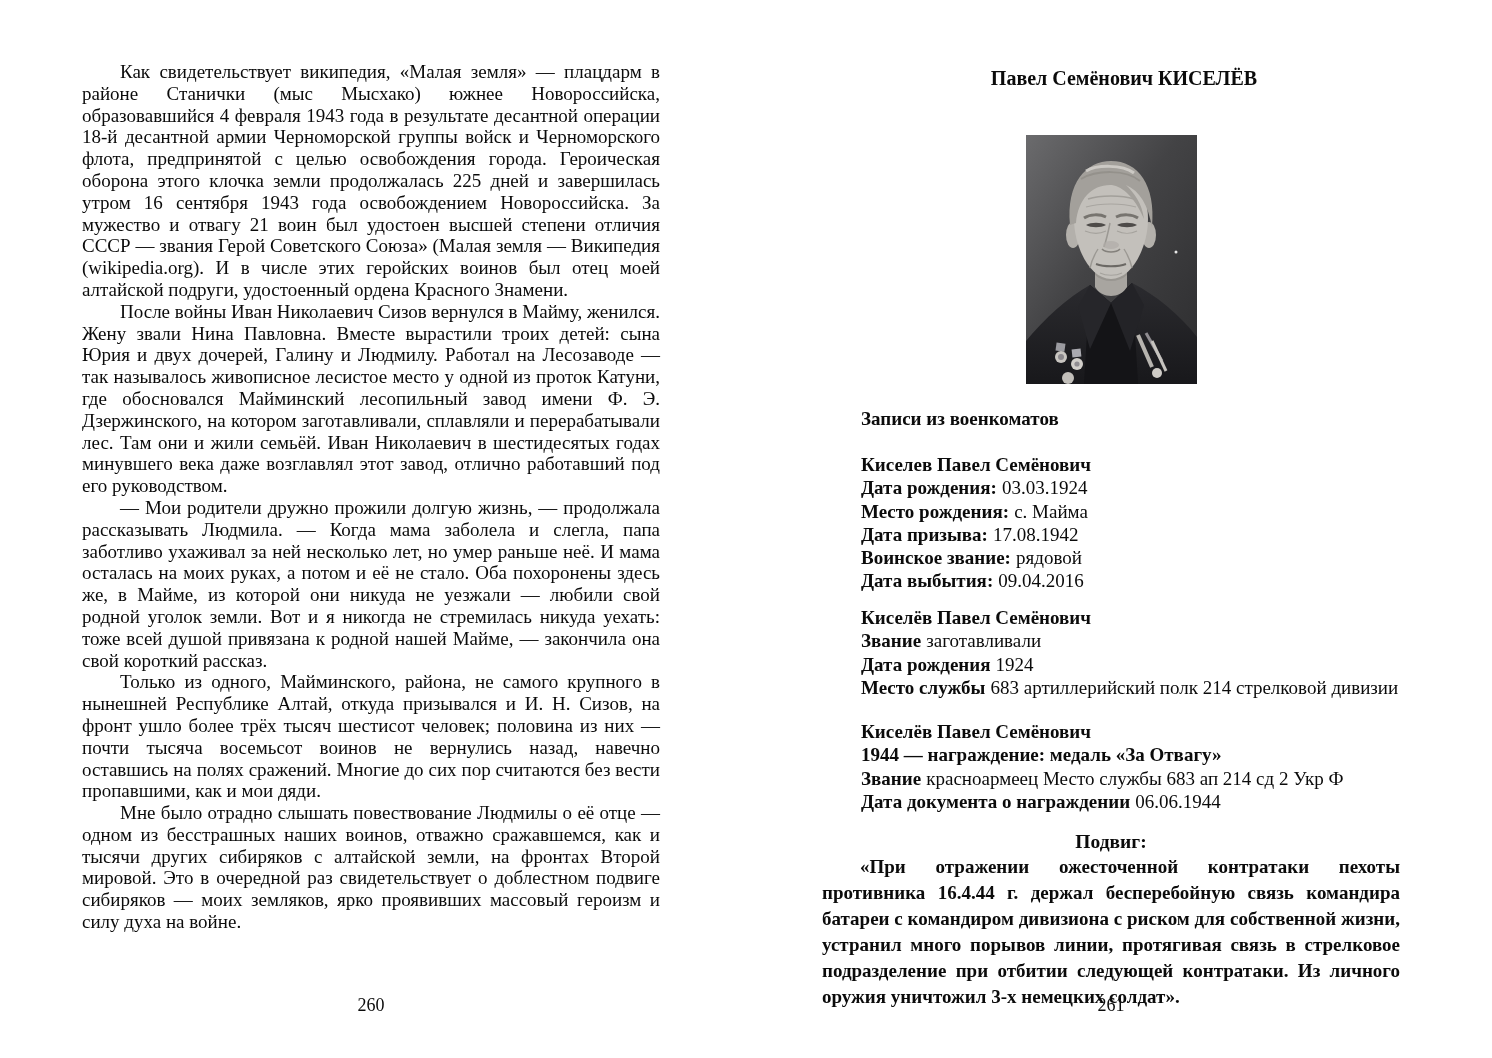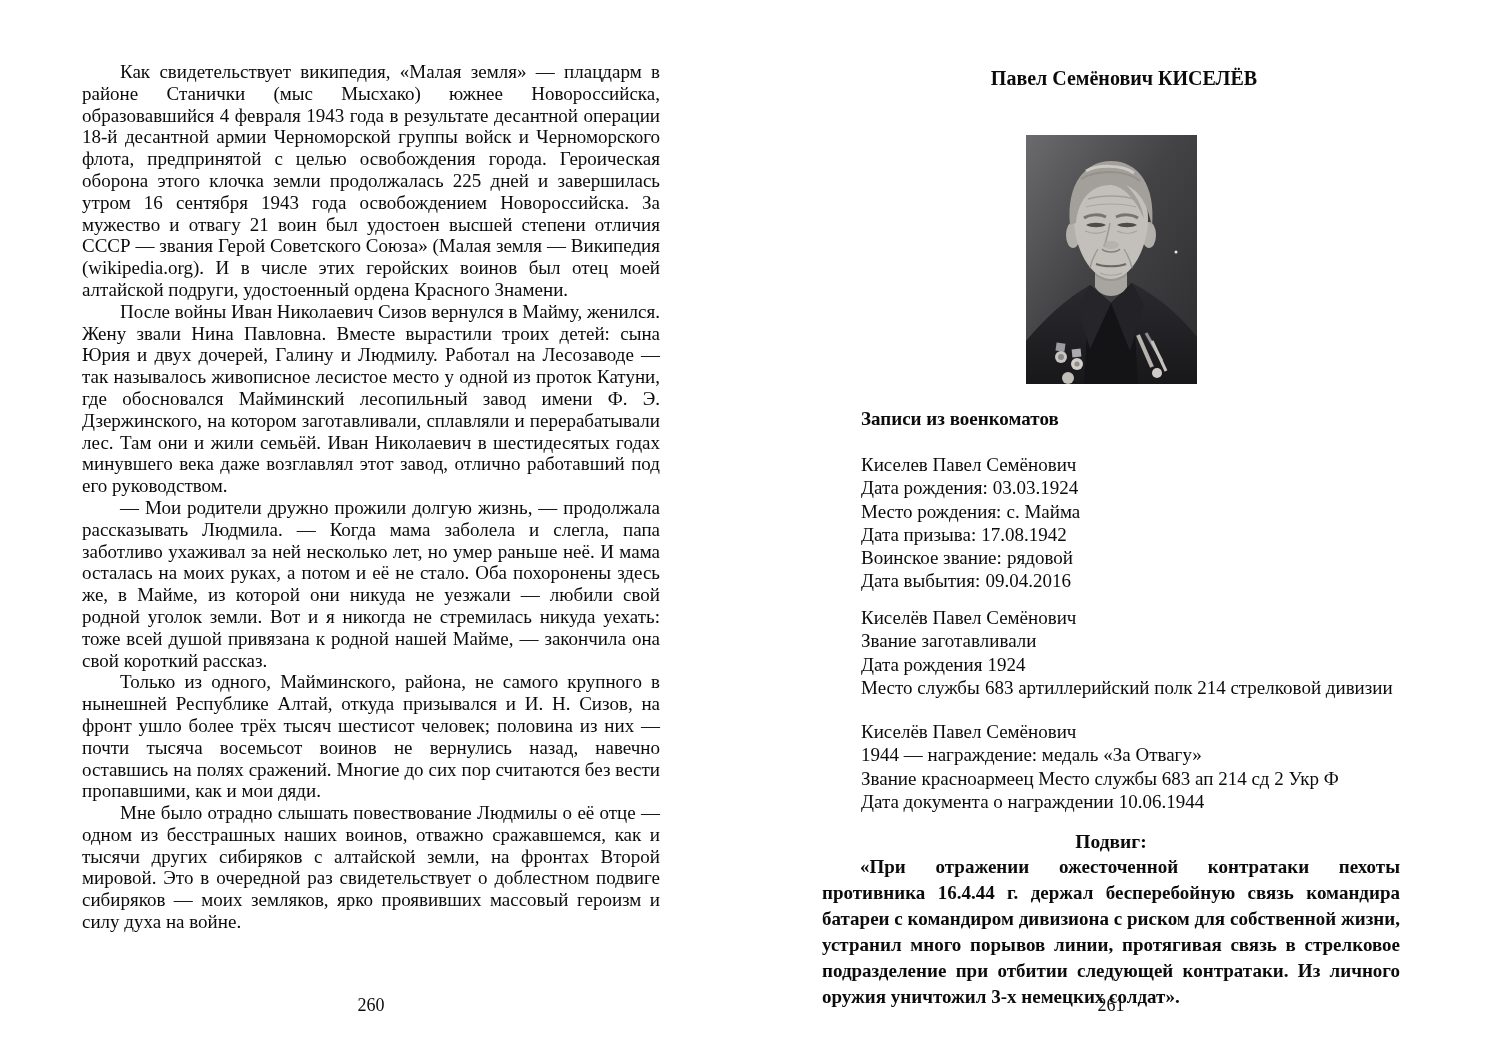--- a/index.html
+++ b/index.html
@@ -33,21 +33,21 @@
   .photo-frame svg{display:block;}
   .section-heading{
     position:absolute;top:407px;left:39px;
     font-size:19px;font-weight:bold;line-height:23px;
   }
   .record{position:absolute;left:39px;font-size:19px;line-height:23.3px;}
   #record-1{top:453px;}
   #record-2{top:606px;}
   #record-3{top:720px;}
   .rec-line{margin:0;}
-  .lab{font-weight:normal;}
+  .lab{font-weight:bold;}
   .val:not(:empty){margin-left:0.27em;}
   .feat-heading{
     position:absolute;top:830px;left:0;width:100%;
     text-align:center;font-size:19.5px;font-weight:bold;line-height:23px;
   }
   .feat-text{
     position:absolute;top:854px;left:0;width:578px;
     margin:0;font-size:19px;line-height:26px;
     text-align:justify;text-indent:38px;font-weight:bold;
   }
@@ -166,21 +166,21 @@
       <p class="rec-line"><b class="lab">Киселёв Павел Семёнович</b><span class="val"></span></p>
       <p class="rec-line"><b class="lab">Звание</b><span class="val">заготавливали</span></p>
       <p class="rec-line"><b class="lab">Дата рождения</b><span class="val">1924</span></p>
       <p class="rec-line"><b class="lab">Место службы</b><span class="val">683 артиллерийский полк 214 стрелковой дивизии</span></p>
     </div>
 
     <div class="record" id="record-3">
       <p class="rec-line"><b class="lab">Киселёв Павел Семёнович</b><span class="val"></span></p>
       <p class="rec-line"><b class="lab">1944 — награждение: медаль «За Отвагу»</b><span class="val"></span></p>
       <p class="rec-line"><b class="lab">Звание</b><span class="val">красноармеец Место службы 683 ап 214 сд 2 Укр Ф</span></p>
-      <p class="rec-line"><b class="lab">Дата документа о награждении</b><span class="val">10.06.1944</span></p>
+      <p class="rec-line"><b class="lab">Дата документа о награждении</b><span class="val">06.06.1944</span></p>
     </div>
 
     <div class="feat-heading">Подвиг:</div>
     <p class="feat-text">«При отражении ожесточенной контратаки пехоты противника 16.4.44 г. держал бесперебойную связь командира батареи с командиром дивизиона с риском для собственной жизни, устранил много порывов линии, протягивая связь в стрелковое подразделение при отбитии следующей контратаки. Из личного оружия уничтожил 3-х немецких солдат».</p>
 
     <div class="pagenum">261</div>
   </div>
 
 </div>
 

